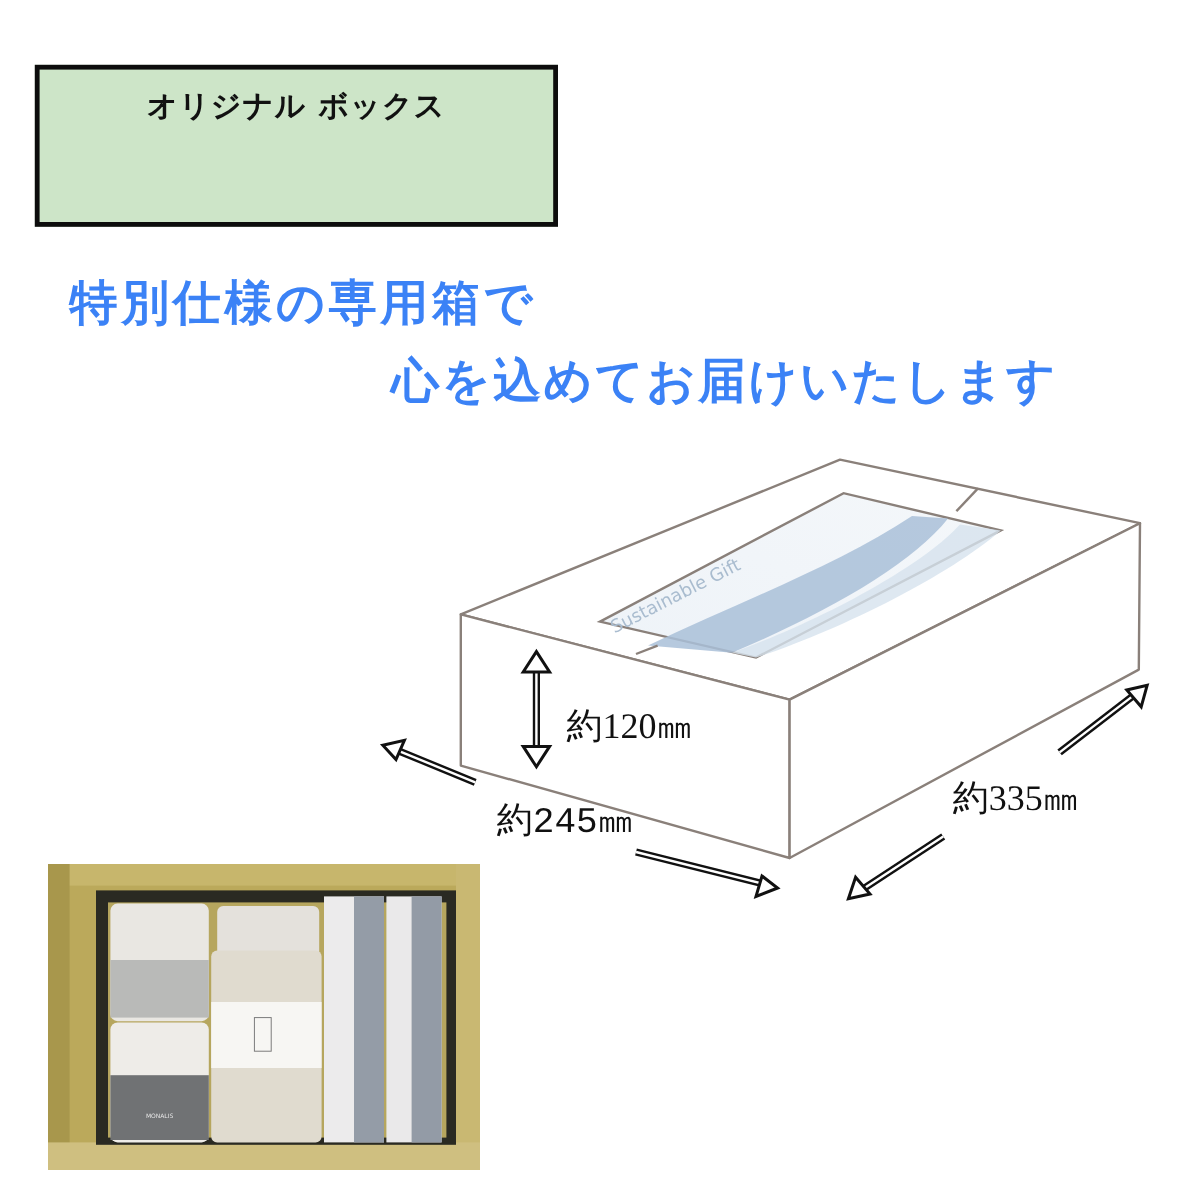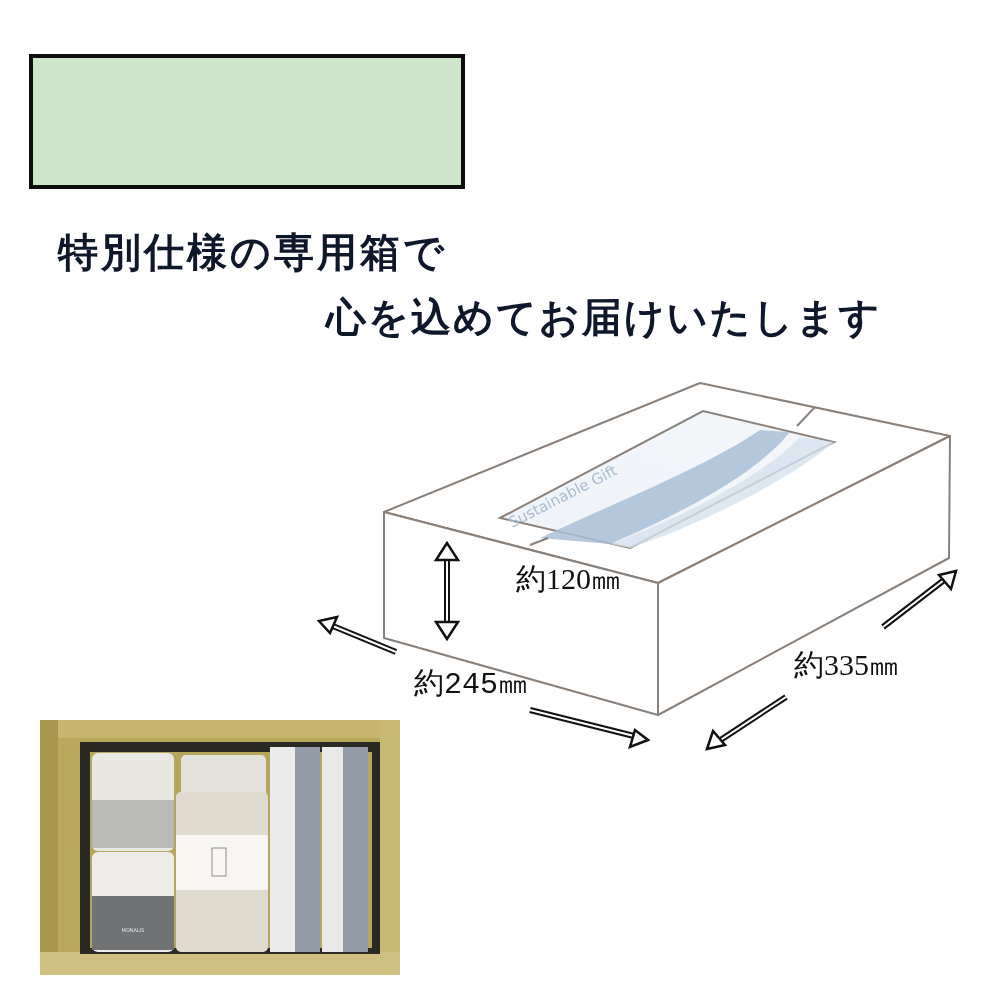--- a/index.html
+++ b/index.html
@@ -7,40 +7,41 @@
            font-family: "DejaVu Serif", "Liberation Serif", serif; color: #111; }
 
     .title-box { position: absolute; left: 29px; top: 54px; width: 428px; height: 127px;
                  background: #cde5c8; border: 4px solid #0d0d0d; box-sizing: content-box; }
     .title-kana { position: absolute; left: 0; right: 0; top: 14px; text-align: center;
                   font-size: 25px; font-weight: bold; letter-spacing: 1px; color: #111; }
     .title-en { position: absolute; left: 0; right: 0; top: 38px; text-align: center;
                 font-size: 62px; font-weight: bold; color: #111;
                 font-family: "Liberation Serif", "DejaVu Serif", serif; letter-spacing: 0.5px; }
 
-    .headline { position: absolute; font-size: 40px; font-weight: bold; color: #0f172a; white-space: nowrap; letter-spacing: 3px; }
+    .headline { position: absolute; font-size: 40px; font-weight: bold; color: #3b82f6; white-space: nowrap; letter-spacing: 3px; }
     .headline-1 { left: 58px; top: 225px; }
     .headline-2 { left: 326px; top: 290px; letter-spacing: 2px; }
 
     .diagram { position: absolute; left: 0; top: 0; width: 1000px; height: 1000px; }
     .dim-label { position: absolute; font-size: 30px; color: #111; white-space: nowrap;
                  font-family: "Liberation Serif", "DejaVu Serif", serif; }
-    .dim-height { left: 472px; top: 559px; margin-left: 44px; }
+    .dim-height { left: 472px; top: 585px; }
     .dim-width { left: 414px; top: 663px; font-family: Liberation Mono, monospace; }
     .dim-depth { left: 794px; top: 645px; }
 
     .photo { position: absolute; left: 40px; top: 720px; width: 360px; height: 255px; overflow: hidden;
              background: #b9a75a; }
     .photo svg { display: block; }
     .brand-text { font-family: "DejaVu Sans", sans-serif; }
   </style>
 </head>
 <body>
 
 <div class="title-box">
+  <div class="title-kana">オリジナル ボックス</div>
 </div>
 
 <div class="headline headline-1">特別仕様の専用箱で</div>
 <div class="headline headline-2">心を込めてお届けいたします</div>
 
 <svg class="diagram" width="1000" height="1000" viewBox="0 0 1000 1000">
   <defs>
     <linearGradient id="lblGrad" x1="0" y1="1" x2="1" y2="0">
       <stop offset="0" stop-color="#eef3f8"></stop>
       <stop offset="1" stop-color="#f4f7fa"></stop>

